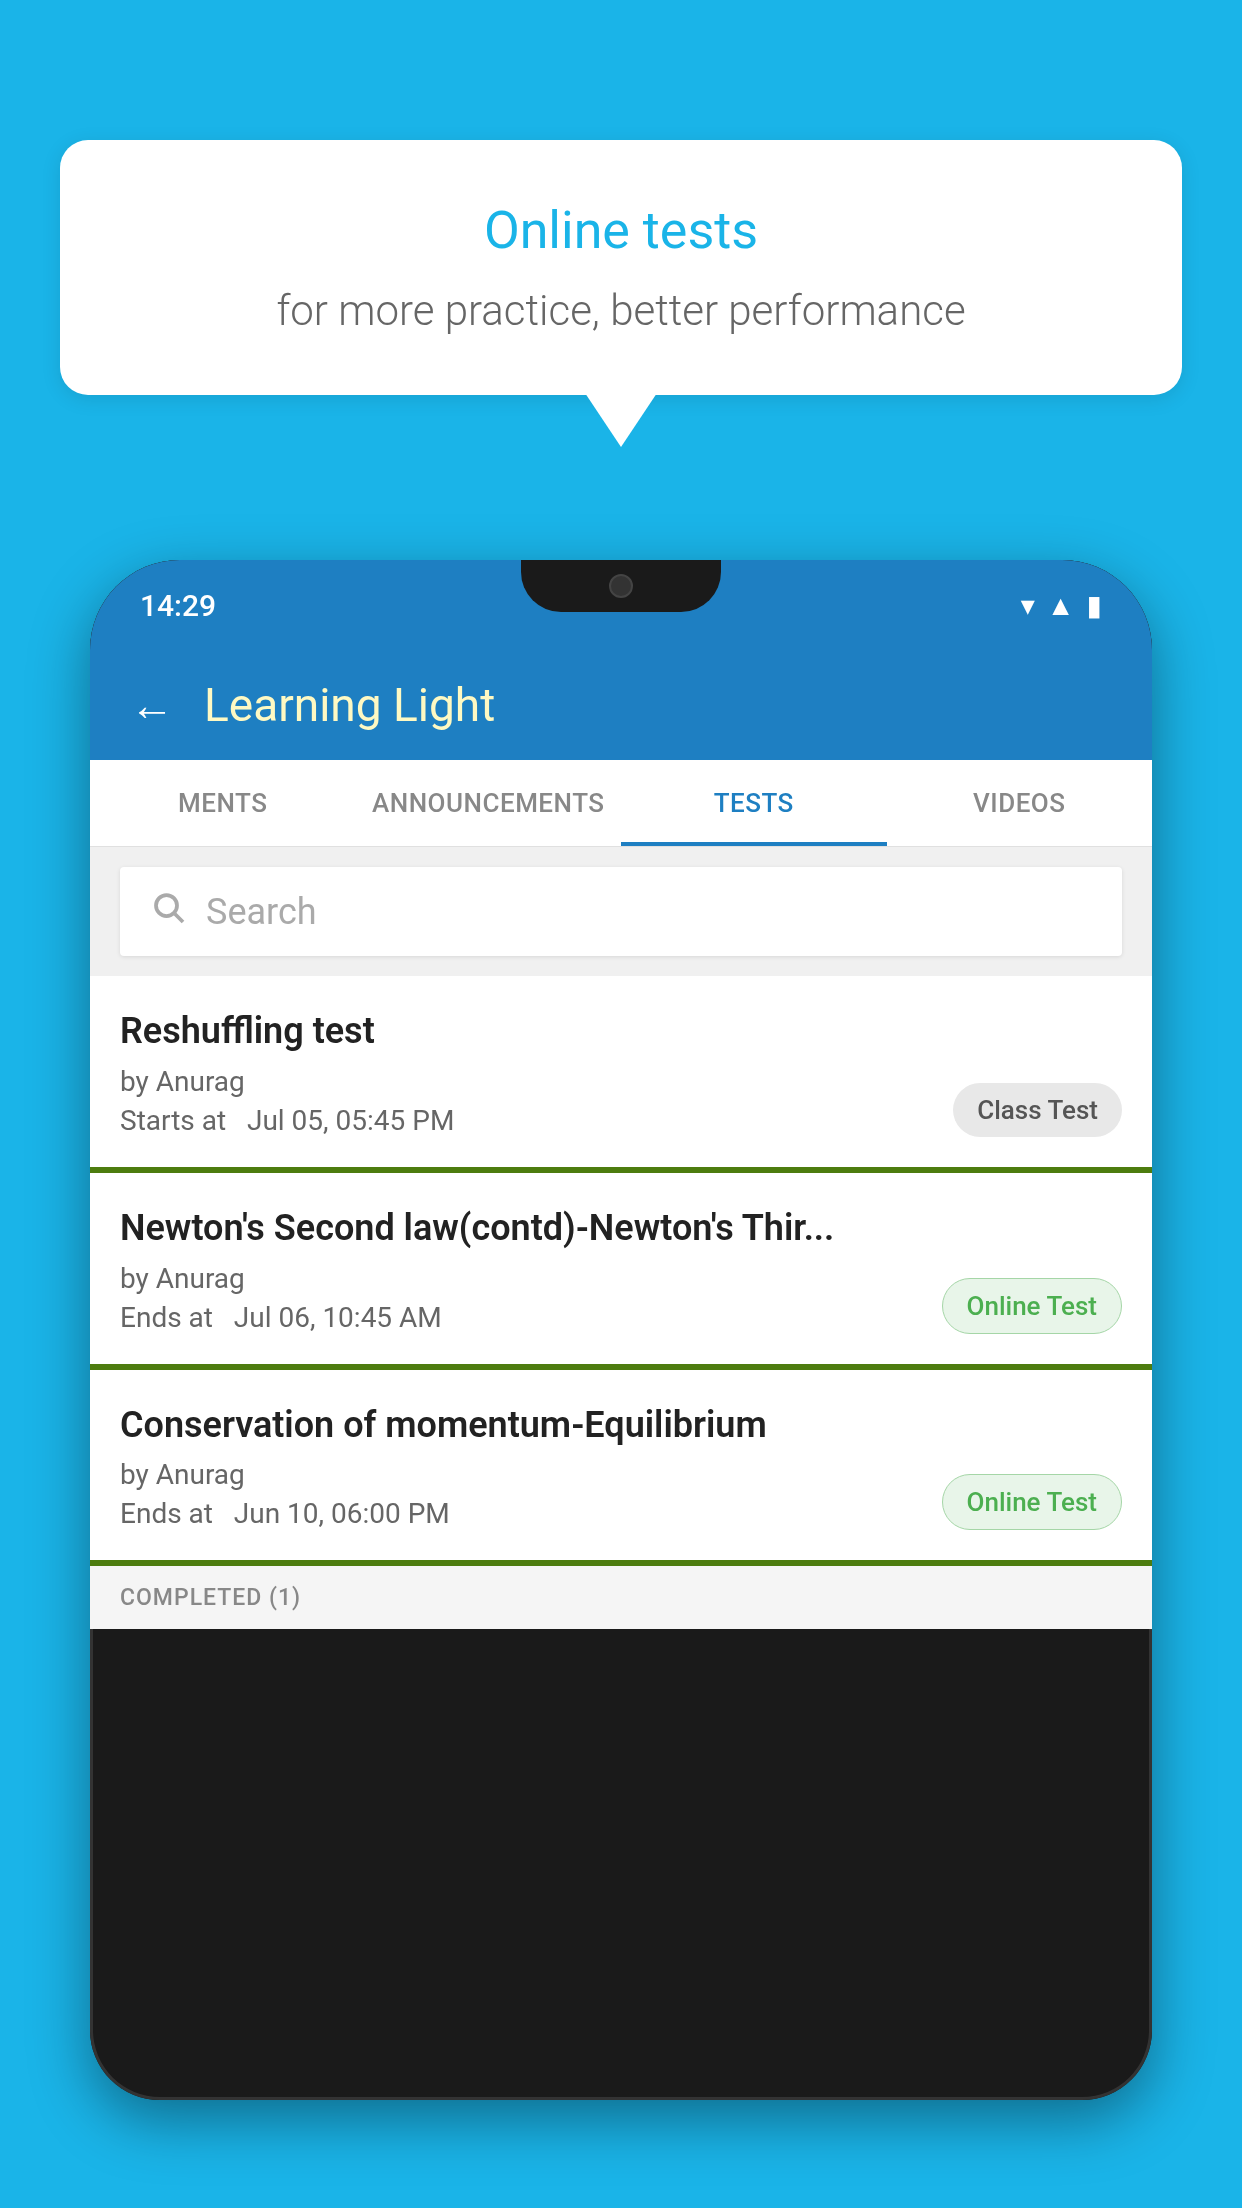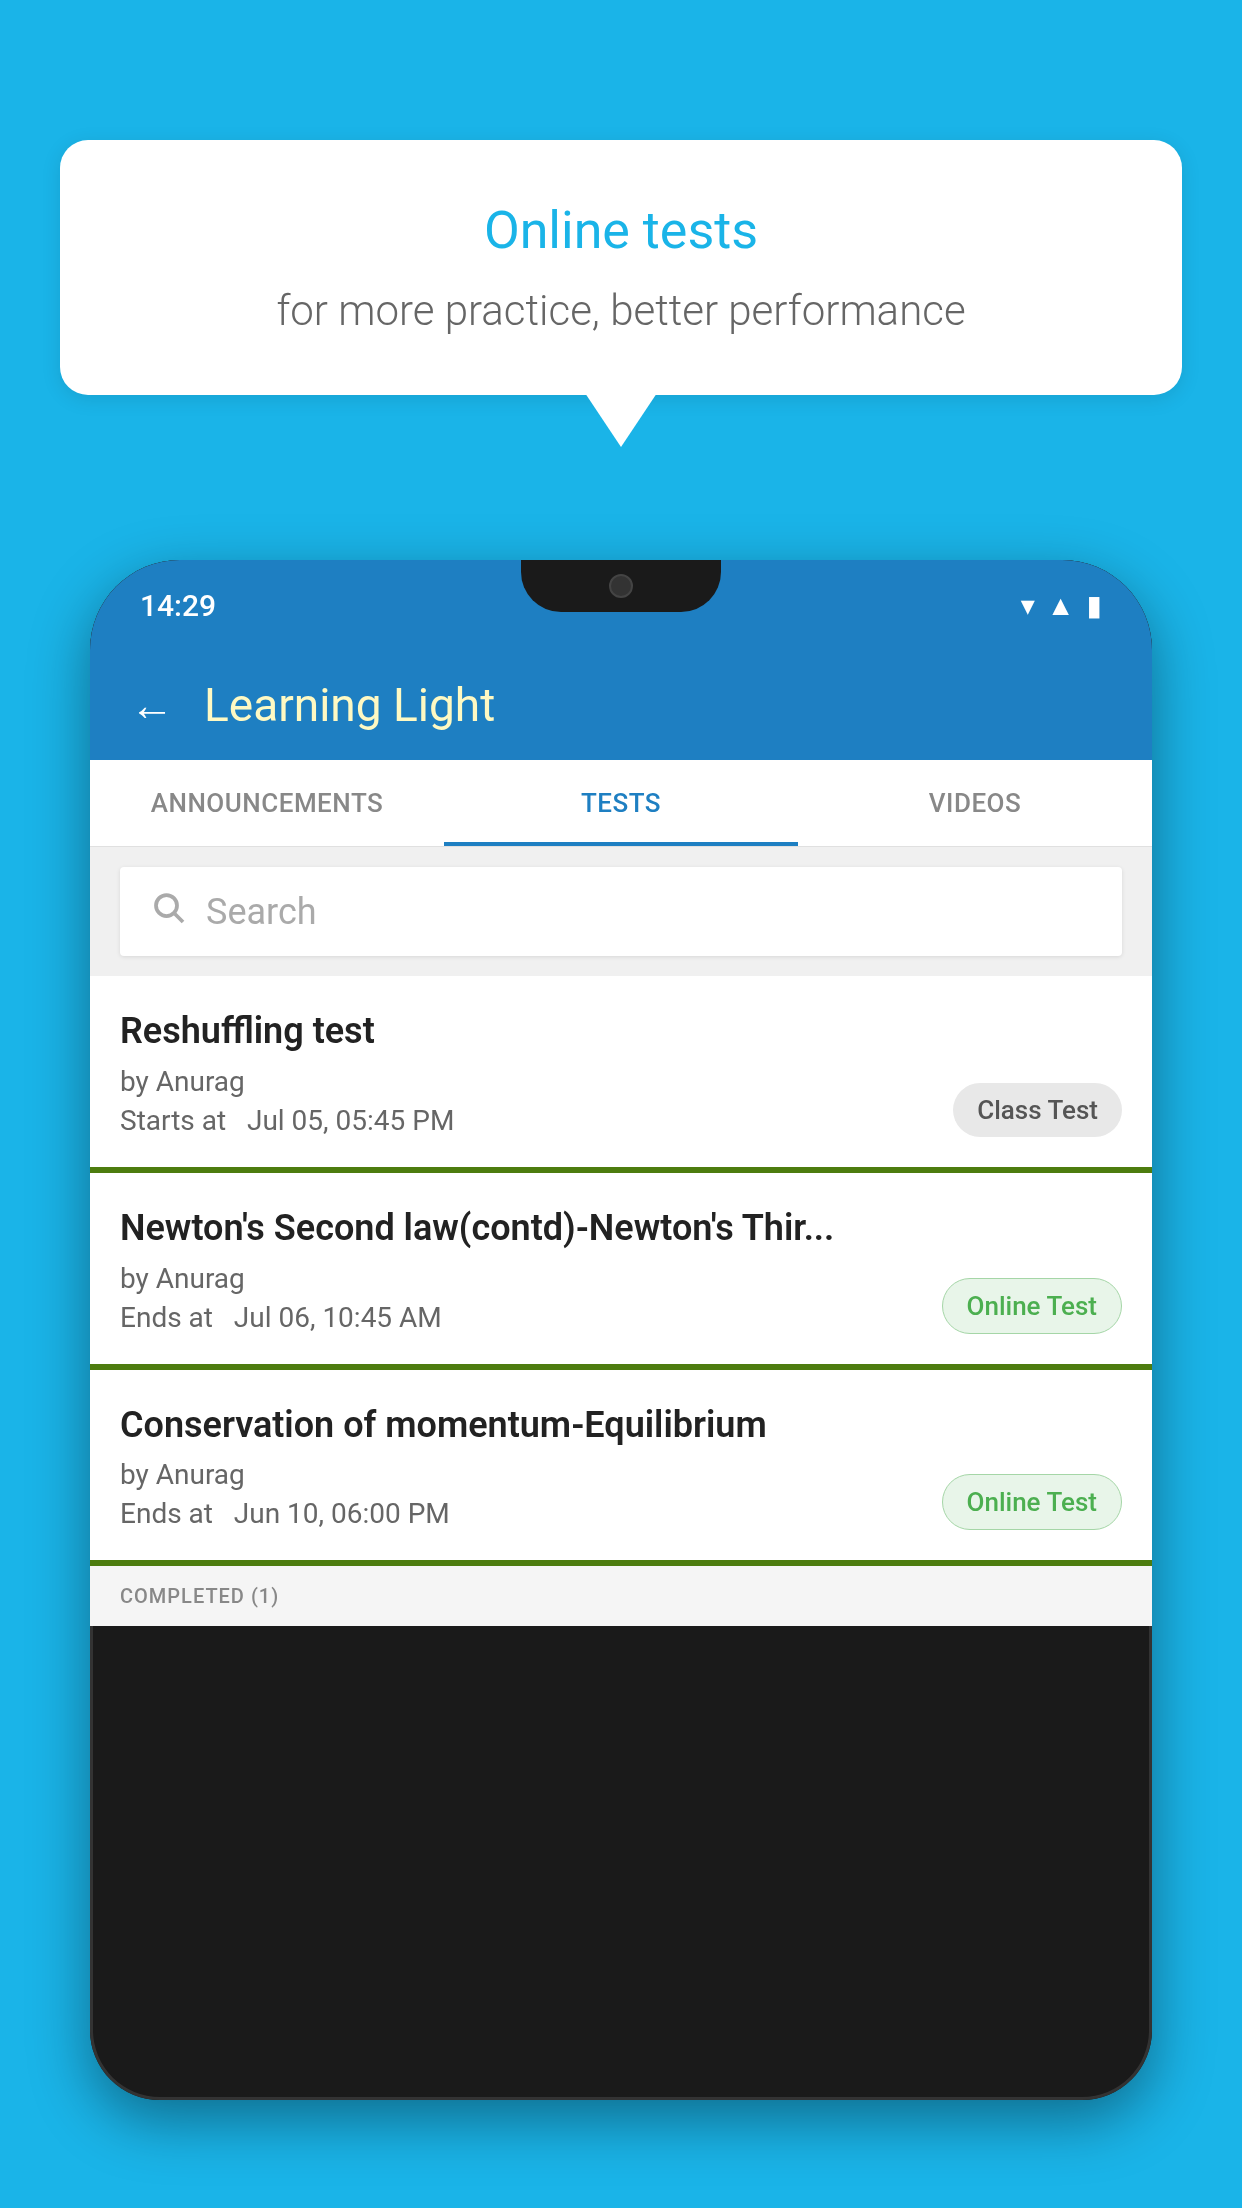--- a/index.html
+++ b/index.html
@@ -314,21 +314,21 @@
     }
 
     
     .completed-section {
       background: #f5f5f5;
       padding: 18px 30px;
     }
 
     .completed-title {
       color: #888;
-      font-size: 20px;
+      font-size: 23px;
       font-weight: 500;
       letter-spacing: 1px;
     }
   </style>
 </head>
 <body>
 
 <div class="speech-bubble-container">
   <div class="speech-bubble">
     <div class="speech-bubble-title">Online tests</div>
@@ -351,20 +351,23 @@
           <span class="status-icon">▮</span>
         </div>
       </div>
 
       <div class="app-header">
         <span class="back-arrow">←</span>
         <span class="app-header-title">Learning Light</span>
       </div>
 
       <div class="tabs-bar">
+        <div class="tab-item">
+          <span>MENTS</span>
+        </div>
         <div class="tab-item">
           <span>ANNOUNCEMENTS</span>
         </div>
         <div class="tab-item active">
           <span>TESTS</span>
         </div>
         <div class="tab-item">
           <span>VIDEOS</span>
         </div>
       </div>

